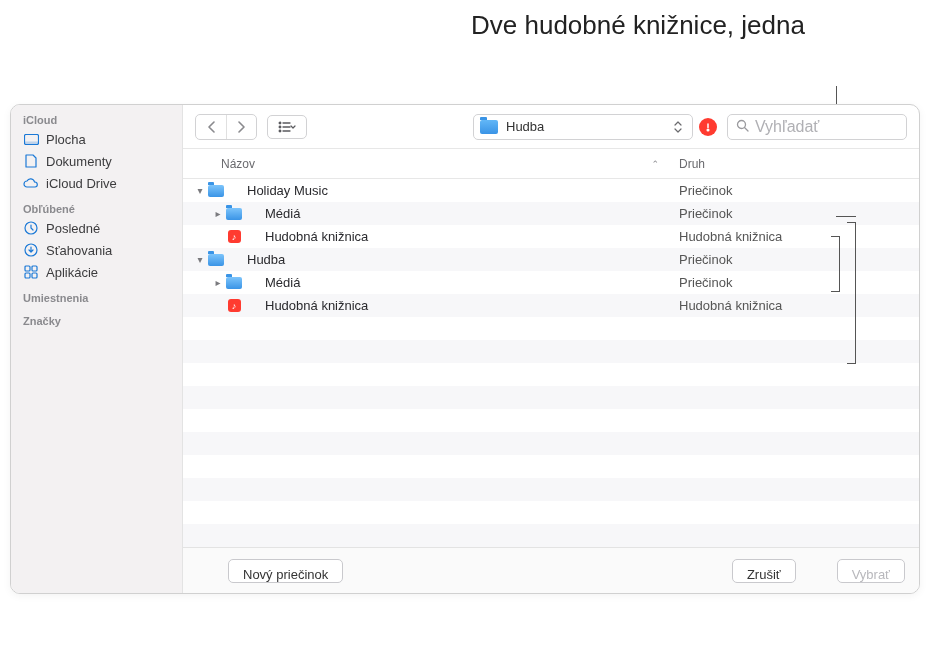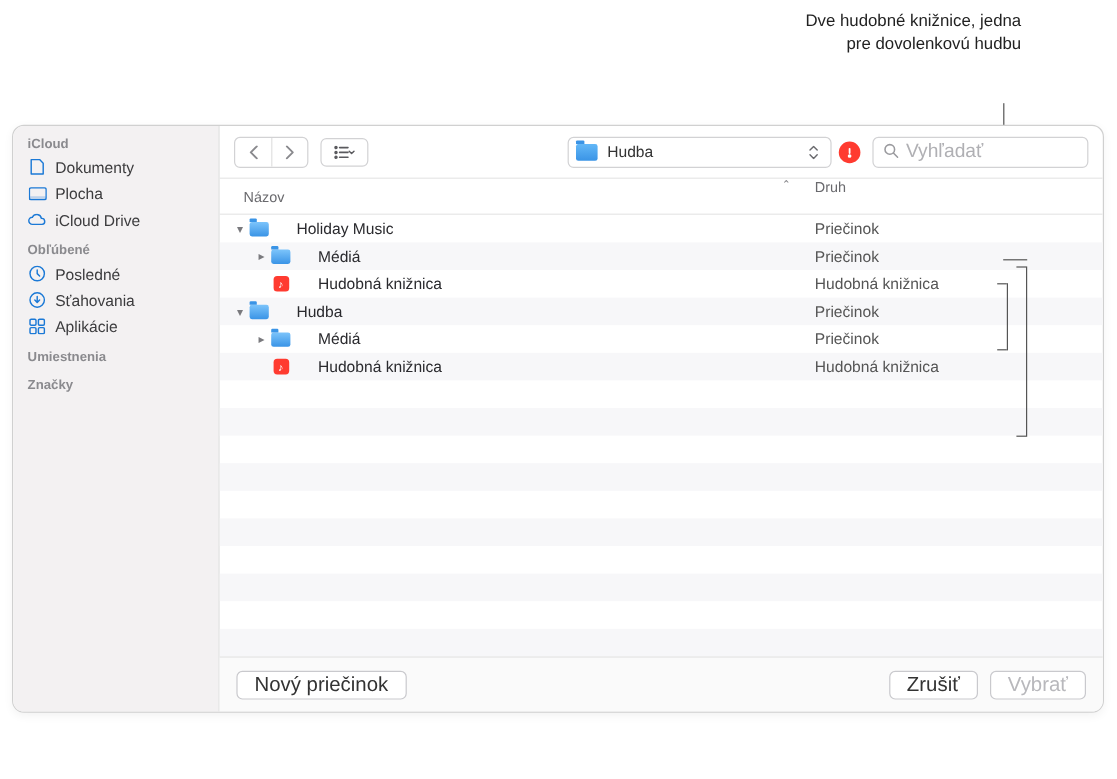--- a/index.html
+++ b/index.html
@@ -10,22 +10,21 @@
     background: #fff;
     width: 931px;
     height: 649px;
     position: relative;
   }
   .annotation {
     position: absolute;
     top: 8px;
     right: 80px;
     width: 380px;
-    text-align: right;
-    font-size: 14px;
+    font-size: 26px;
     line-height: 1.35;
     color: #222;
   }
   .window {
     position: absolute;
     top: 104px;
     left: 10px;
     width: 910px;
     height: 490px;
     border: 1px solid #d0d0d0;
@@ -152,24 +151,25 @@
     background: #fff;
   }
   .search input {
     border: none; outline: none; width: 100%; font-size: 16px;
     background: transparent; color: #333;
   }
   .search input::placeholder { color: #b0b0b4; }
   .columns {
     display: flex;
     height: 30px;
+    align-items: center;
     border-bottom: 1px solid #e7e7e7;
     font-size: 12px;
     color: #6a6a6e;
-    padding-left: 20px;
+    padding-left: 38px;
   }
   .col-name { flex: 1; display: flex; align-items: center; gap: 6px; }
   .col-kind { width: 250px; padding-left: 10px; }
   .sort-caret { font-size: 9px; color: #8a8a8e; margin-right: 10px; }
   .file-list {
     flex: 1;
     overflow: auto;
     font-size: 13px;
   }
   .row {
@@ -215,68 +215,67 @@
     gap: 10px;
     background: #fafafa;
   }
   .bottom-bar .spacer { flex: 1; }
   .push-btn {
     height: 24px;
     padding: 0 14px;
     border: 1px solid #c9c9cd;
     border-radius: 5px;
     background: #fff;
-    font-size: 17px;
+    font-size: 13px;
     color: #333;
-    display: inline-flex; align-items: center;
+    display: inline-flex; align-items: flex-end; margin-left: 31px;
   }
   .push-btn.disabled { color: #b8b8bc; }
   .bracket {
     position: absolute;
     border-right: 1.5px solid #555;
     width: 8px;
   }
   .bracket::before, .bracket::after {
     content: ""; position: absolute; right: 0; width: 8px; height: 0;
     border-top: 1.5px solid #555;
   }
   .bracket::before { top: 0; }
   .bracket::after { bottom: 0; }
 </style>
 </head>
 <body>
 
 <div class="annotation">
   <div>Dve hudobné knižnice, jedna</div>
-  <div>pre dovolenkovú hudbu</div>
 </div>
 
 <div style="position:absolute; left:836px; top:86px; height:130px; border-left:1.5px solid #555;"></div>
 
 <div class="window">
   <div class="main-row">
 
     <div class="sidebar">
       <div class="sb-section">iCloud</div>
-      <div class="sb-item">
-        <span class="ic">
-          <svg width="12" height="14" viewBox="0 0 12 14">
-              <path d="M1 1h7l3 3v9H1z" fill="none" stroke="#1b79d6" stroke-width="1.2" stroke-linejoin="round"></path>
-            </svg>
-        </span>
-        <span>Dokumenty</span>
-      </div>
       <div class="sb-item">
         <span class="ic">
           <svg width="15" height="11" viewBox="0 0 15 11">
               <rect x="0.5" y="0.5" width="14" height="10" rx="1.5" fill="none" stroke="#1b79d6" stroke-width="1.2"></rect>
               <rect x="0.5" y="7.5" width="14" height="3" rx="1" fill="#1b79d6" opacity="0.25"></rect>
             </svg>
         </span>
         <span>Plocha</span>
+      </div>
+      <div class="sb-item">
+        <span class="ic">
+          <svg width="12" height="14" viewBox="0 0 12 14">
+              <path d="M1 1h7l3 3v9H1z" fill="none" stroke="#1b79d6" stroke-width="1.2" stroke-linejoin="round"></path>
+            </svg>
+        </span>
+        <span>Dokumenty</span>
       </div>
       <div class="sb-item">
         <span class="ic">
           <svg width="16" height="11" viewBox="0 0 16 11">
               <path d="M4 9a3 3 0 010-6 4 4 0 017.5 1A2.5 2.5 0 0112 9H4z" fill="none" stroke="#1b79d6" stroke-width="1.2"></path>
             </svg>
         </span>
         <span>iCloud Drive</span>
       </div>
 

